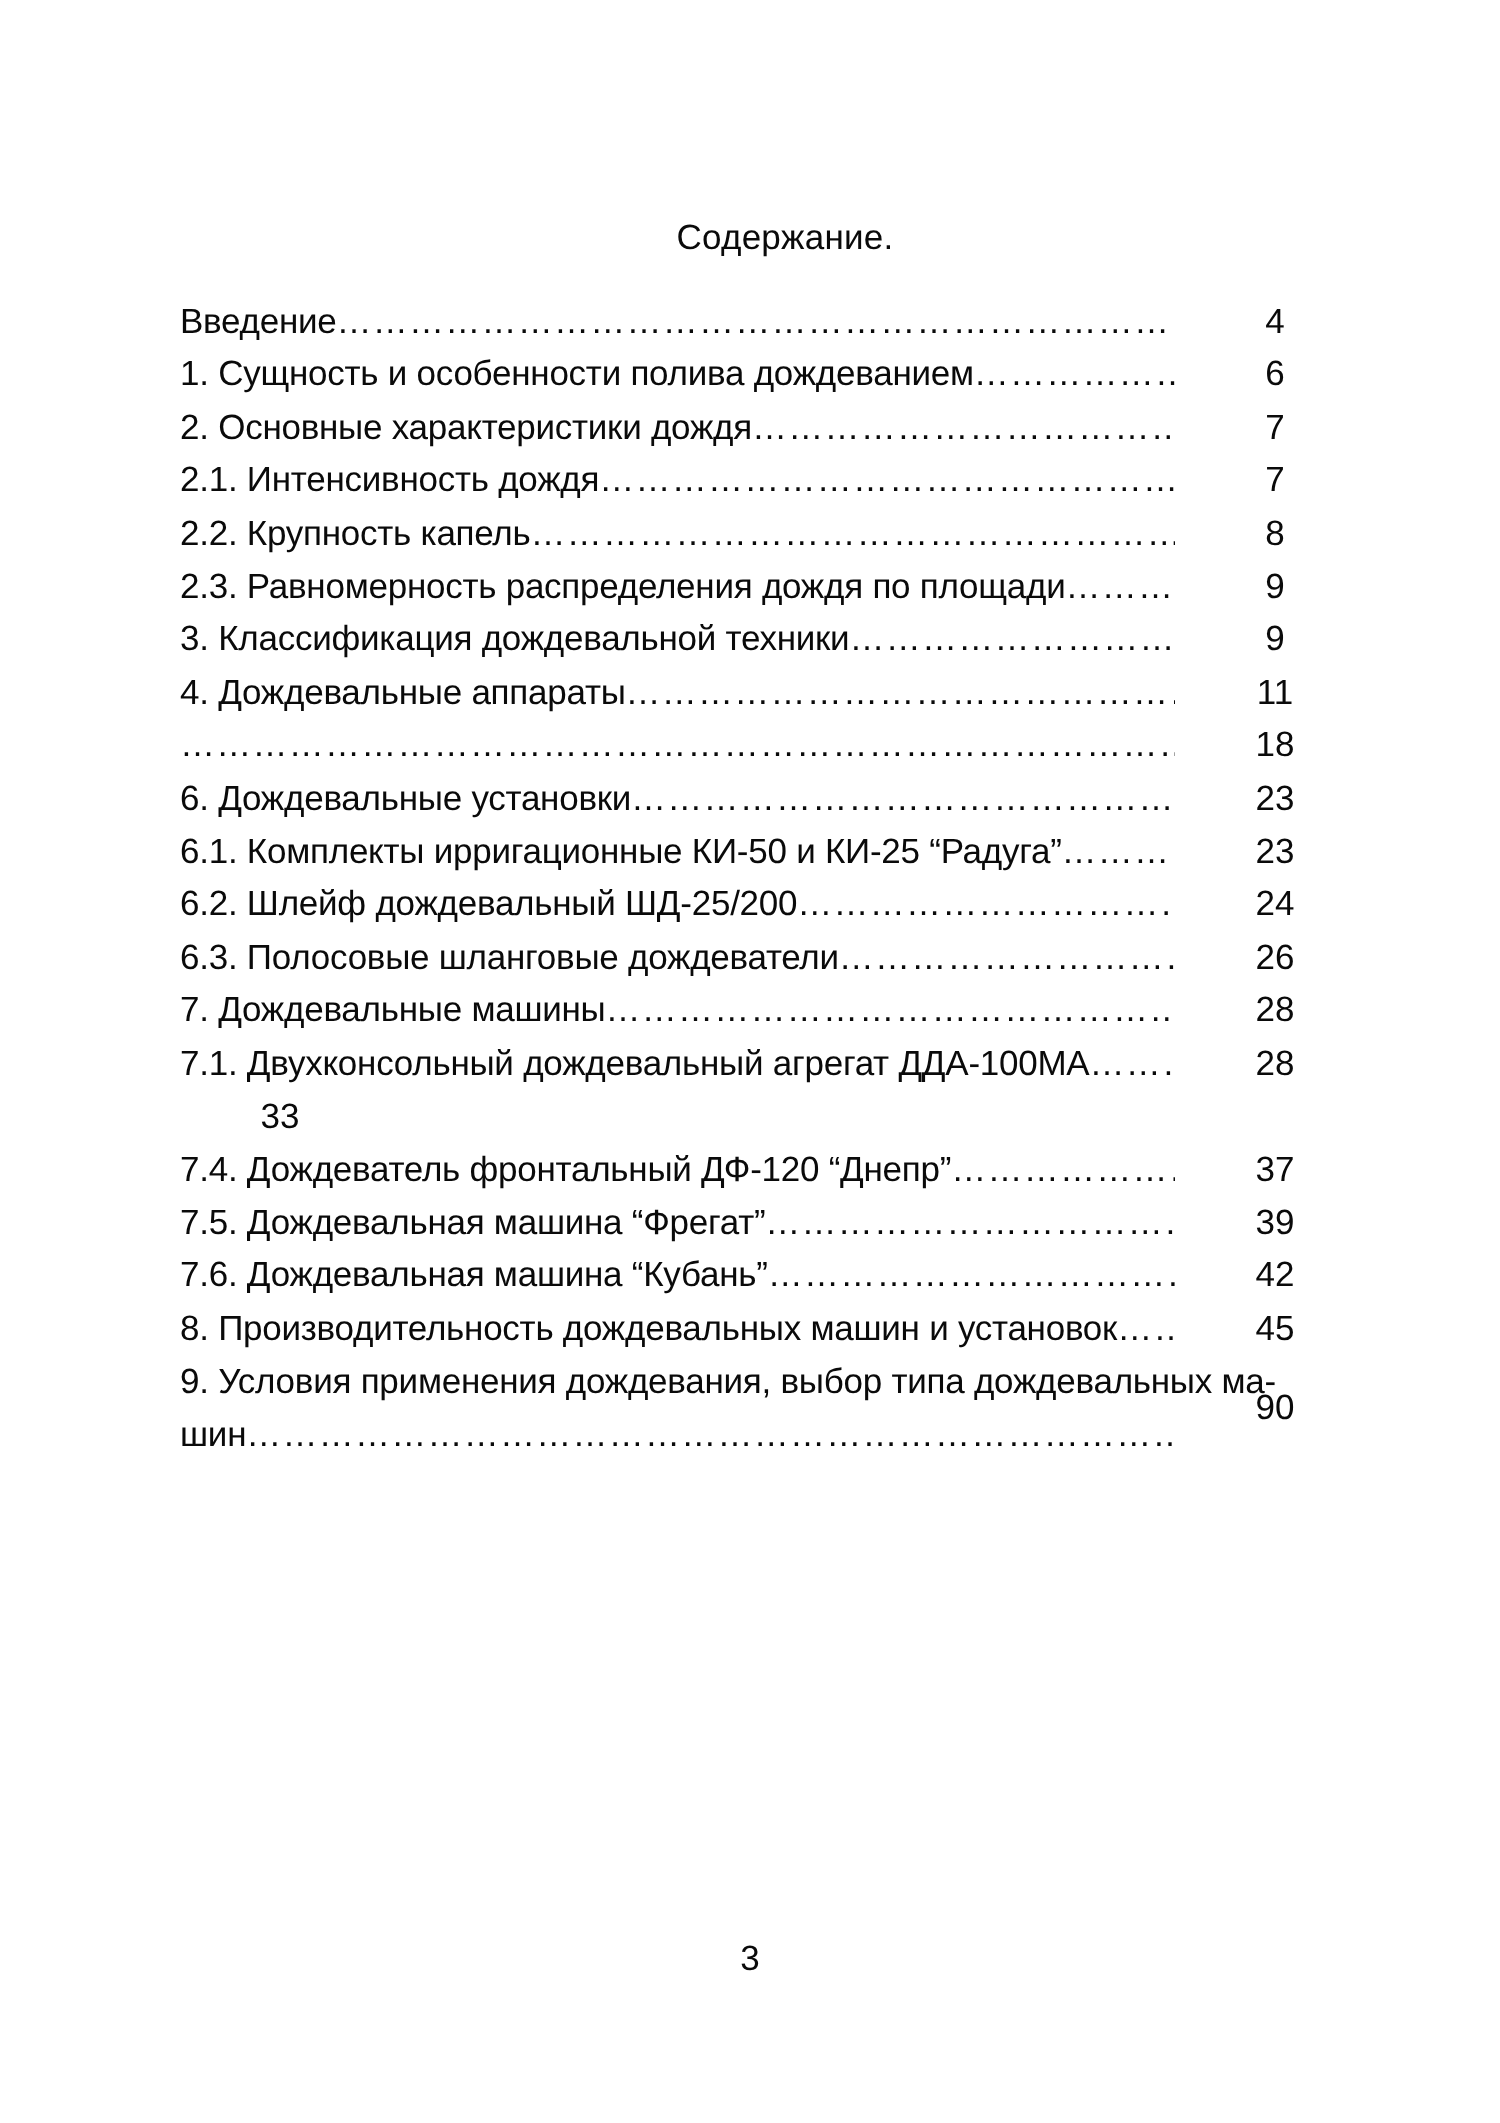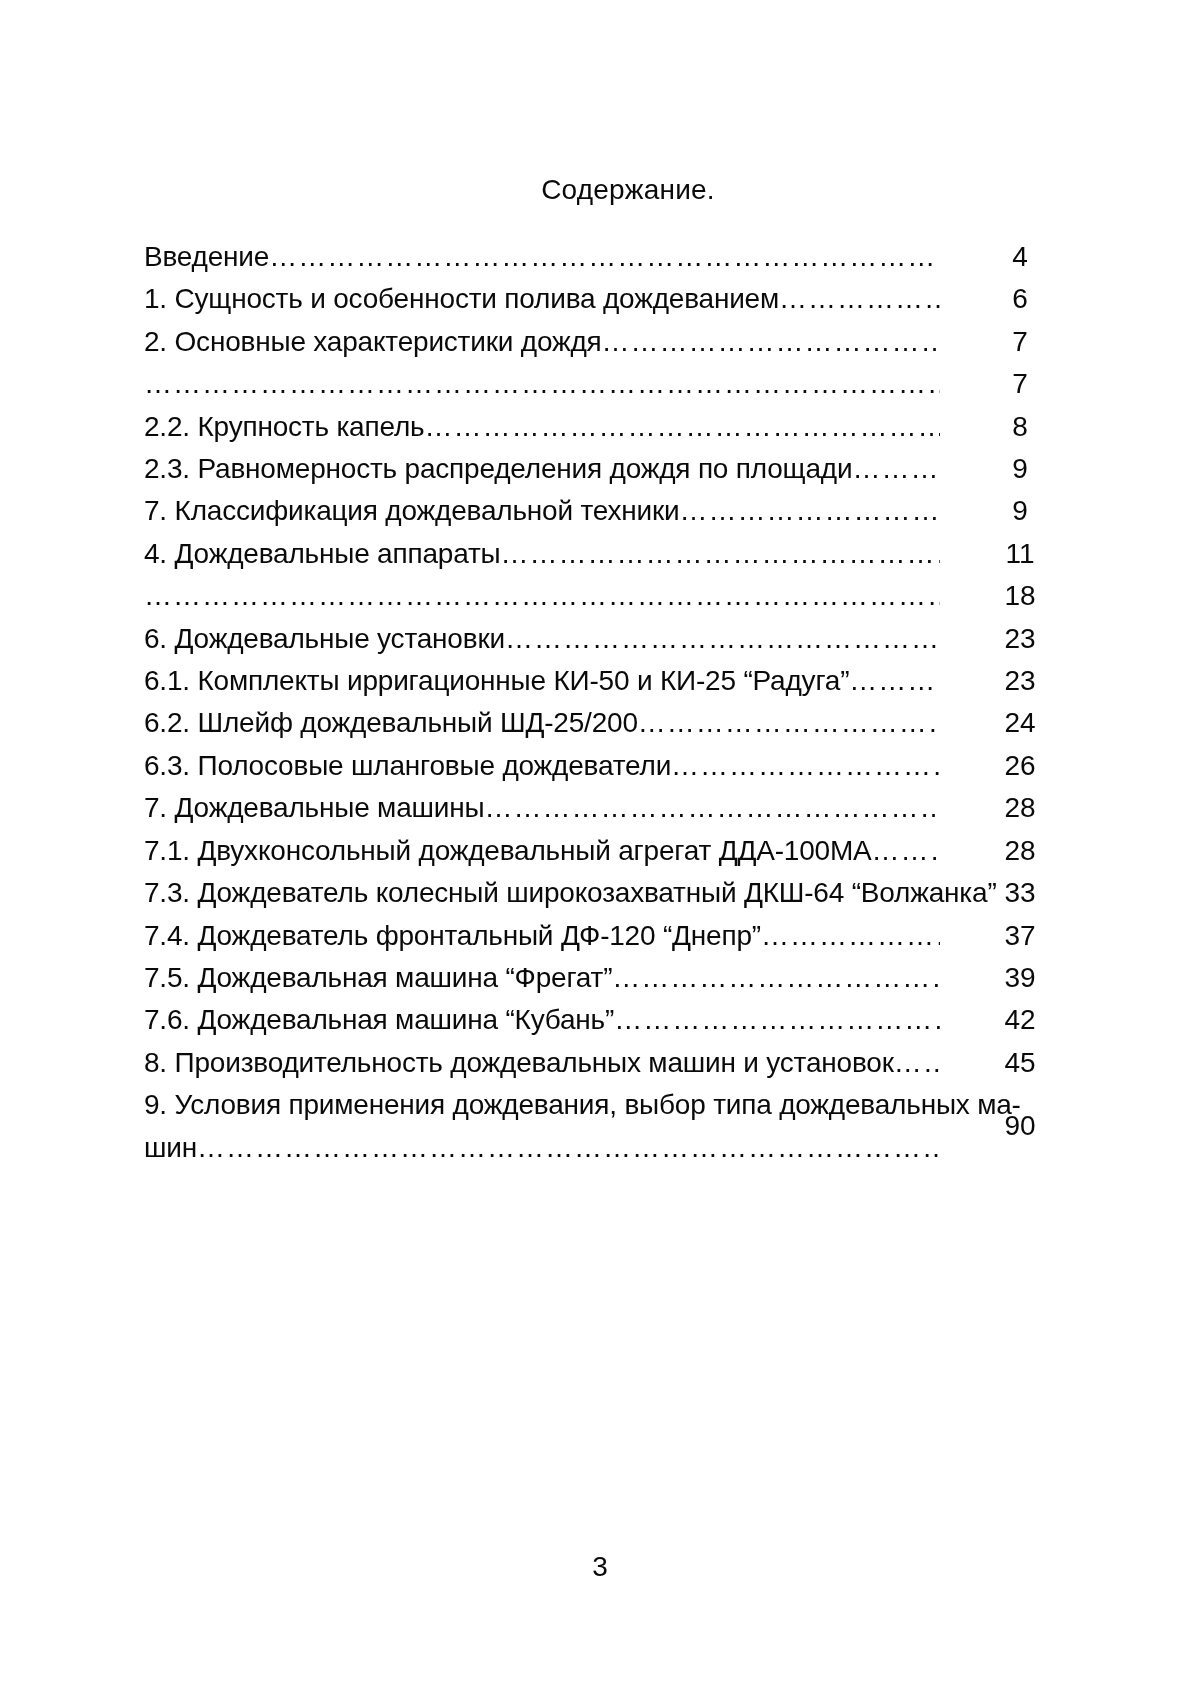--- a/index.html
+++ b/index.html
@@ -114,20 +114,21 @@
             <span class="leader leader1" aria-hidden="true">………………………………………………………………………………………………………………………………………………………………………………………………………………………………………………</span>
       </div>
 
     </div>
     <div class="toc-page bind-page">7</div>
   </div>
 
   <div class="toc-row">
     <div class="label-area">
       <div class="toc-line toc-line1">
+        <span class="toc-label bind-label">2.1. Интенсивность дождя</span>
             <span class="leader leader1" aria-hidden="true">………………………………………………………………………………………………………………………………………………………………………………………………………………………………………………</span>
       </div>
 
     </div>
     <div class="toc-page bind-page">7</div>
   </div>
 
   <div class="toc-row">
     <div class="label-area">
       <div class="toc-line toc-line1">
@@ -146,21 +147,21 @@
             <span class="leader leader1" aria-hidden="true">………………………………………………………………………………………………………………………………………………………………………………………………………………………………………………</span>
       </div>
 
     </div>
     <div class="toc-page bind-page">9</div>
   </div>
 
   <div class="toc-row">
     <div class="label-area">
       <div class="toc-line toc-line1">
-        <span class="toc-label bind-label">7. Классификация дождевальной техники</span>
+        <span class="toc-label bind-label">3. Классификация дождевальной техники</span>
             <span class="leader leader1" aria-hidden="true">………………………………………………………………………………………………………………………………………………………………………………………………………………………………………………</span>
       </div>
 
     </div>
     <div class="toc-page bind-page">9</div>
   </div>
 
   <div class="toc-row">
     <div class="label-area">
       <div class="toc-line toc-line1">
@@ -243,27 +244,20 @@
         <span class="toc-label bind-label">7.1. Двухконсольный дождевальный агрегат ДДА-100МА</span>
             <span class="leader leader1" aria-hidden="true">………………………………………………………………………………………………………………………………………………………………………………………………………………………………………………</span>
       </div>
 
     </div>
     <div class="toc-page bind-page">28</div>
   </div>
 
 
   <div class="toc-row">
-    <div class="label-area">
-      <div class="toc-line toc-line1">
-        <span class="toc-label bind-label">7.3. Дождеватель колесный широкозахватный ДКШ-64 “Волжанка”</span>
-            <span class="leader leader1" aria-hidden="true">………………………………………………………………………………………………………………………………………………………………………………………………………………………………………………</span>
-      </div>
-
-    </div>
     <div class="toc-page bind-page">33</div>
   </div>
 
   <div class="toc-row">
     <div class="label-area">
       <div class="toc-line toc-line1">
         <span class="toc-label bind-label">7.4. Дождеватель фронтальный ДФ-120 “Днепр”</span>
             <span class="leader leader1" aria-hidden="true">………………………………………………………………………………………………………………………………………………………………………………………………………………………………………………</span>
       </div>
 

